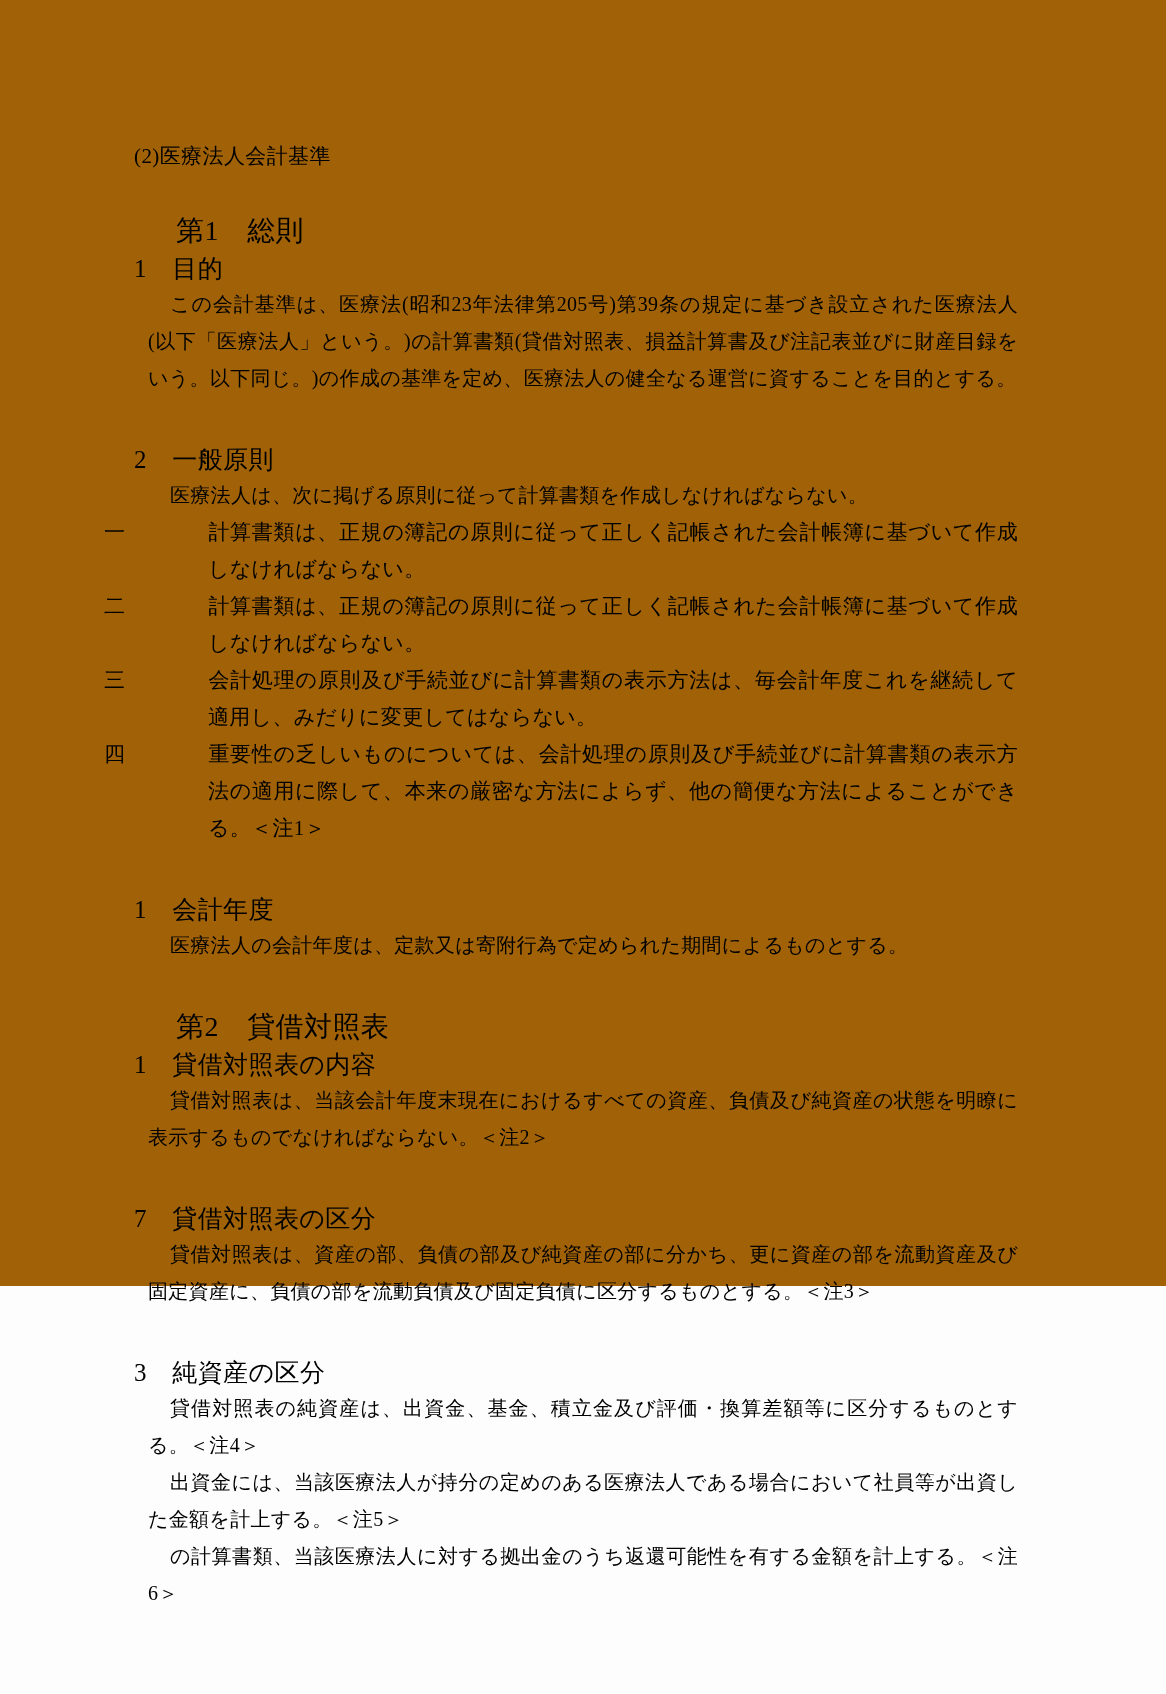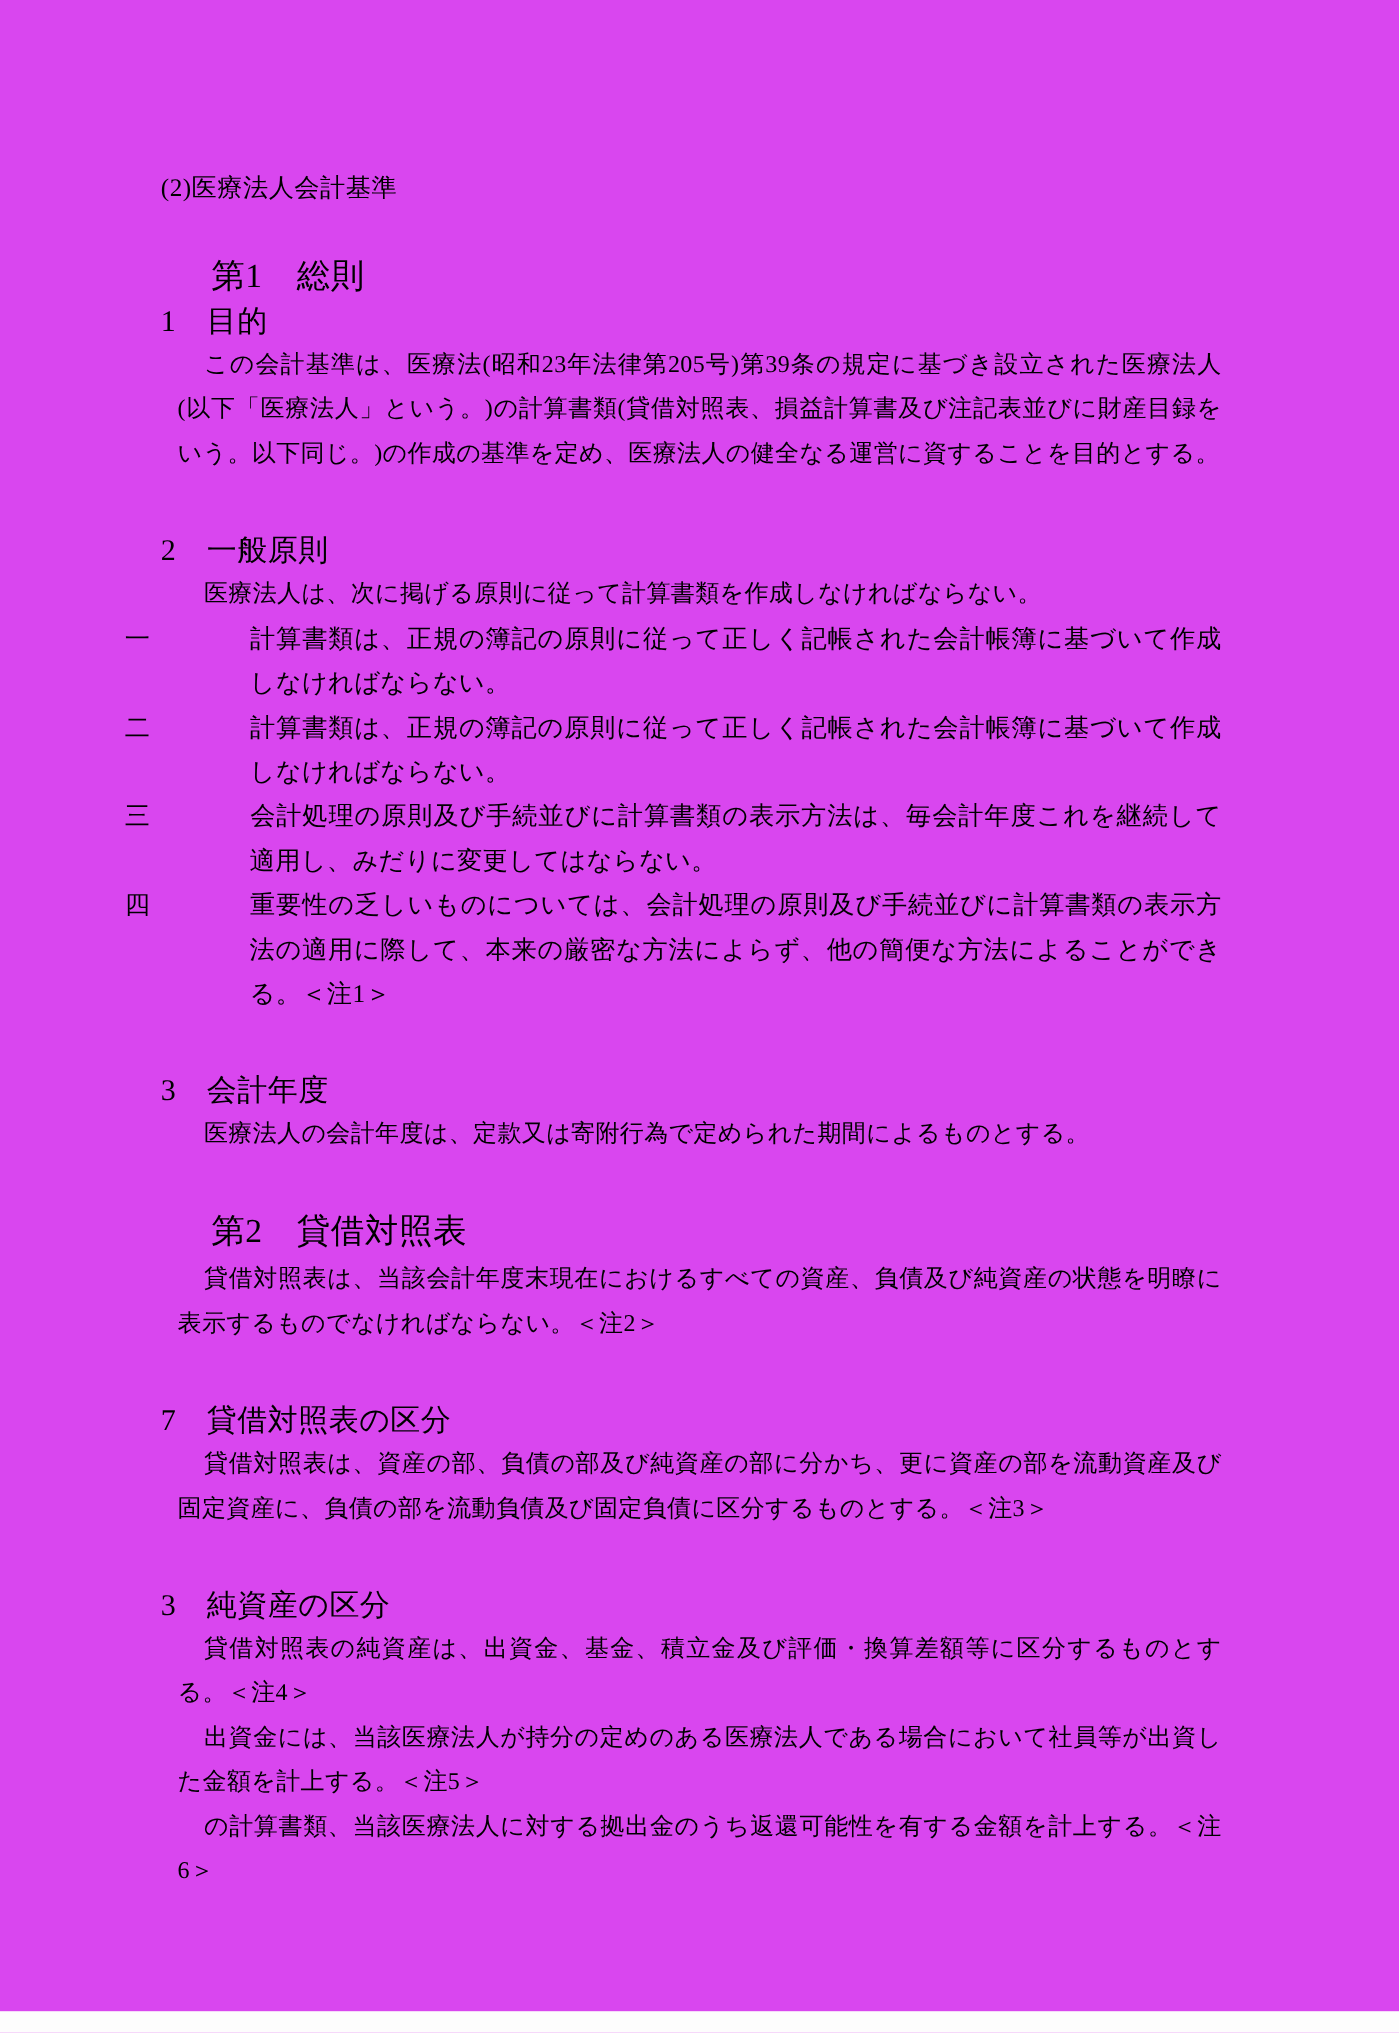--- a/index.html
+++ b/index.html
@@ -12,22 +12,22 @@
     height: 1694px;
     background: #fdfdfd;
     font-family: "Liberation Serif", "DejaVu Serif", serif;
     color: #000000;
     overflow: hidden;
   }
 
   .page {
     position: relative;
     width: 1166px;
-    height: 1676px;
-    background: #d946ef;
+    height: 1286px;
+    background: #a16207;
     box-sizing: border-box;
     padding: 140px 148px 0 134px;
   }
 
   
   .doc-title {
     font-size: 21px;
     line-height: 32px;
     letter-spacing: 0.4px;
     margin: 0 0 42px 0;
@@ -106,27 +106,28 @@
   <p class="sub-item">
     <span class="marker">三</span><span>会計処理の原則及び手続並びに計算書類の表示方法は、毎会計年度これを継続して適用し、みだりに変更してはならない。</span>
   </p>
 
   <p class="sub-item">
     <span class="marker">四</span><span>重要性の乏しいものについては、会計処理の原則及び手続並びに計算書類の表示方法の適用に際して、本来の厳密な方法によらず、他の簡便な方法によることができる。＜注1＞</span>
   </p>
 
   <div class="gap-lg"></div>
 
-  <p class="sec-heading">3　会計年度</p>
+  <p class="sec-heading">1　会計年度</p>
   <p class="body-para">医療法人の会計年度は、定款又は寄附行為で定められた期間によるものとする。</p>
 
   <div class="gap-lg"></div>
 
   <p class="part-heading">第2　貸借対照表</p>
 
+  <p class="sec-heading">1　貸借対照表の内容</p>
   <p class="body-para">貸借対照表は、当該会計年度末現在におけるすべての資産、負債及び純資産の状態を明瞭に表示するものでなければならない。＜注2＞</p>
 
   <div class="gap-lg"></div>
 
   <p class="sec-heading">7　貸借対照表の区分</p>
   <p class="body-para">貸借対照表は、資産の部、負債の部及び純資産の部に分かち、更に資産の部を流動資産及び固定資産に、負債の部を流動負債及び固定負債に区分するものとする。＜注3＞</p>
 
   <div class="gap-lg"></div>
 
   <p class="sec-heading">3　純資産の区分</p>

